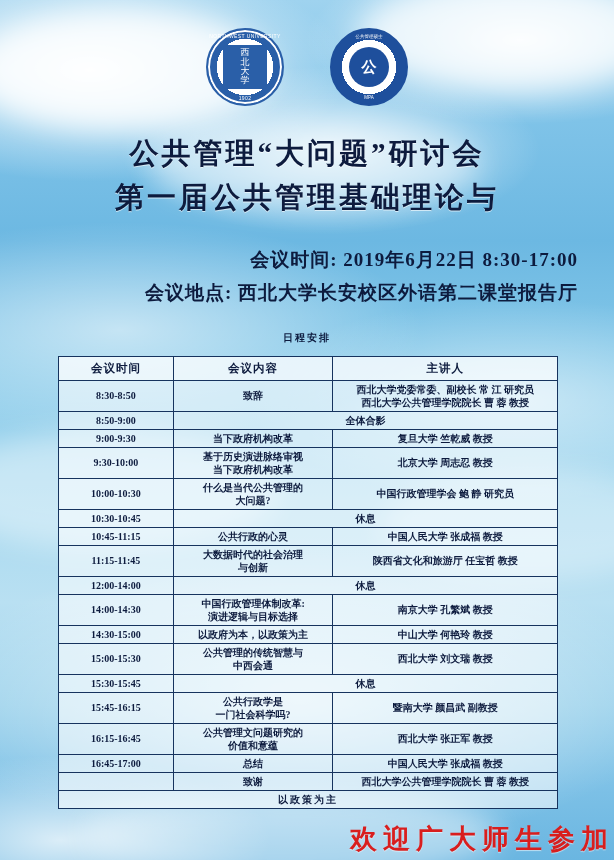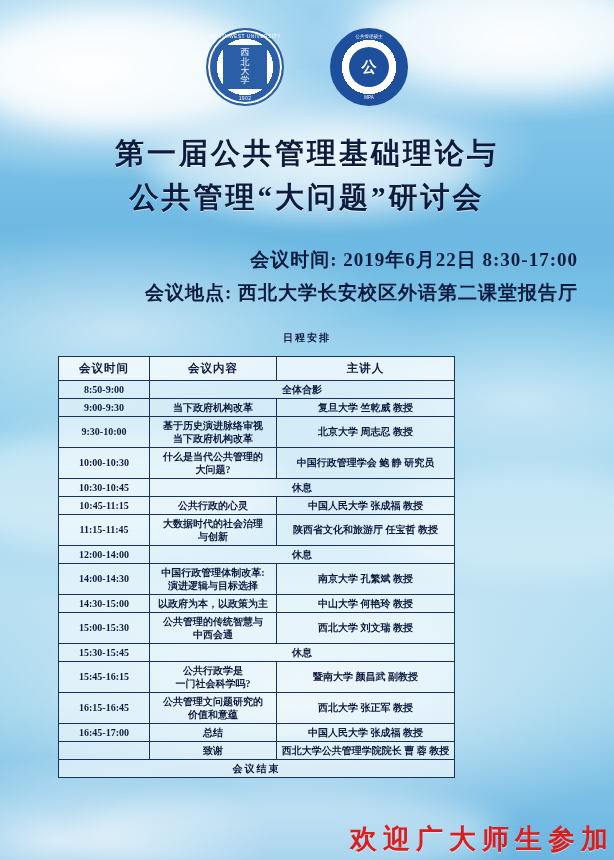--- a/index.html
+++ b/index.html
@@ -174,21 +174,21 @@
     letter-spacing: 2px;
     color: #0d1b3e;
     z-index: 4;
   }
 
   
   .table-wrap {
     position: absolute;
     top: 356px;
     left: 58px;
-    width: 397px;
+    width: 500px;
     z-index: 4;
   }
   table.agenda {
     border-collapse: collapse;
     width: 100%;
     background: rgba(255,255,255,0.55);
     table-layout: fixed;
   }
   table.agenda th,
   table.agenda td {
@@ -249,22 +249,22 @@
       <div class="ring-text-b">1902</div>
     </div>
     <div class="logo logo-mpa">
       <div class="ring-text">公共管理硕士</div>
       <div class="inner">公</div>
       <div class="ring-text-b">MPA</div>
     </div>
   </div>
 
   <div class="title-block">
+    <div class="title-line">公共管理“大问题”研讨会</div>
     <div class="title-line">第一届公共管理基础理论与</div>
-    <div class="title-line">公共管理“大问题”研讨会</div>
   </div>
 
   <div class="meta-block">
     <div class="meta-line">会议时间: 2019年6月22日  8:30-17:00</div>
     <div class="meta-line">会议地点: 西北大学长安校区外语第二课堂报告厅</div>
   </div>
 
   <div class="agenda-heading">日程安排</div>
 
   <div class="table-wrap">
@@ -276,20 +276,25 @@
       </colgroup>
       <thead>
         <tr>
           <th>会议时间</th>
           <th>会议内容</th>
           <th>主讲人</th>
         </tr>
       </thead>
       <tbody>
           <tr>
+            <td class="time-cell">8:30-8:50</td>
+            <td>致辞</td>
+            <td>西北大学党委常委、副校长 常 江 研究员<br>西北大学公共管理学院院长 曹 蓉 教授</td>
+          </tr>
+          <tr>
             <td class="time-cell">8:50-9:00</td>
             <td class="break-cell" colspan="2">全体合影</td>
           </tr>
           <tr>
             <td class="time-cell">9:00-9:30</td>
             <td>当下政府机构改革</td>
             <td>复旦大学 竺乾威 教授</td>
           </tr>
           <tr>
             <td class="time-cell">9:30-10:00</td>
@@ -354,20 +359,20 @@
             <td>中国人民大学 张成福 教授</td>
           </tr>
           <tr>
             <td class="time-cell"></td>
             <td>致谢</td>
             <td>西北大学公共管理学院院长 曹 蓉 教授</td>
           </tr>
         </tbody>
       <tfoot>
         <tr>
-          <td class="footer-cell" colspan="3">会议结束</td>
+          <td class="footer-cell" colspan="3">以政策为主</td>
         </tr>
       </tfoot>
     </table>
   </div>
 
   <div class="welcome">欢迎广大师生参加</div>
 </div>
 
 </body></html>

